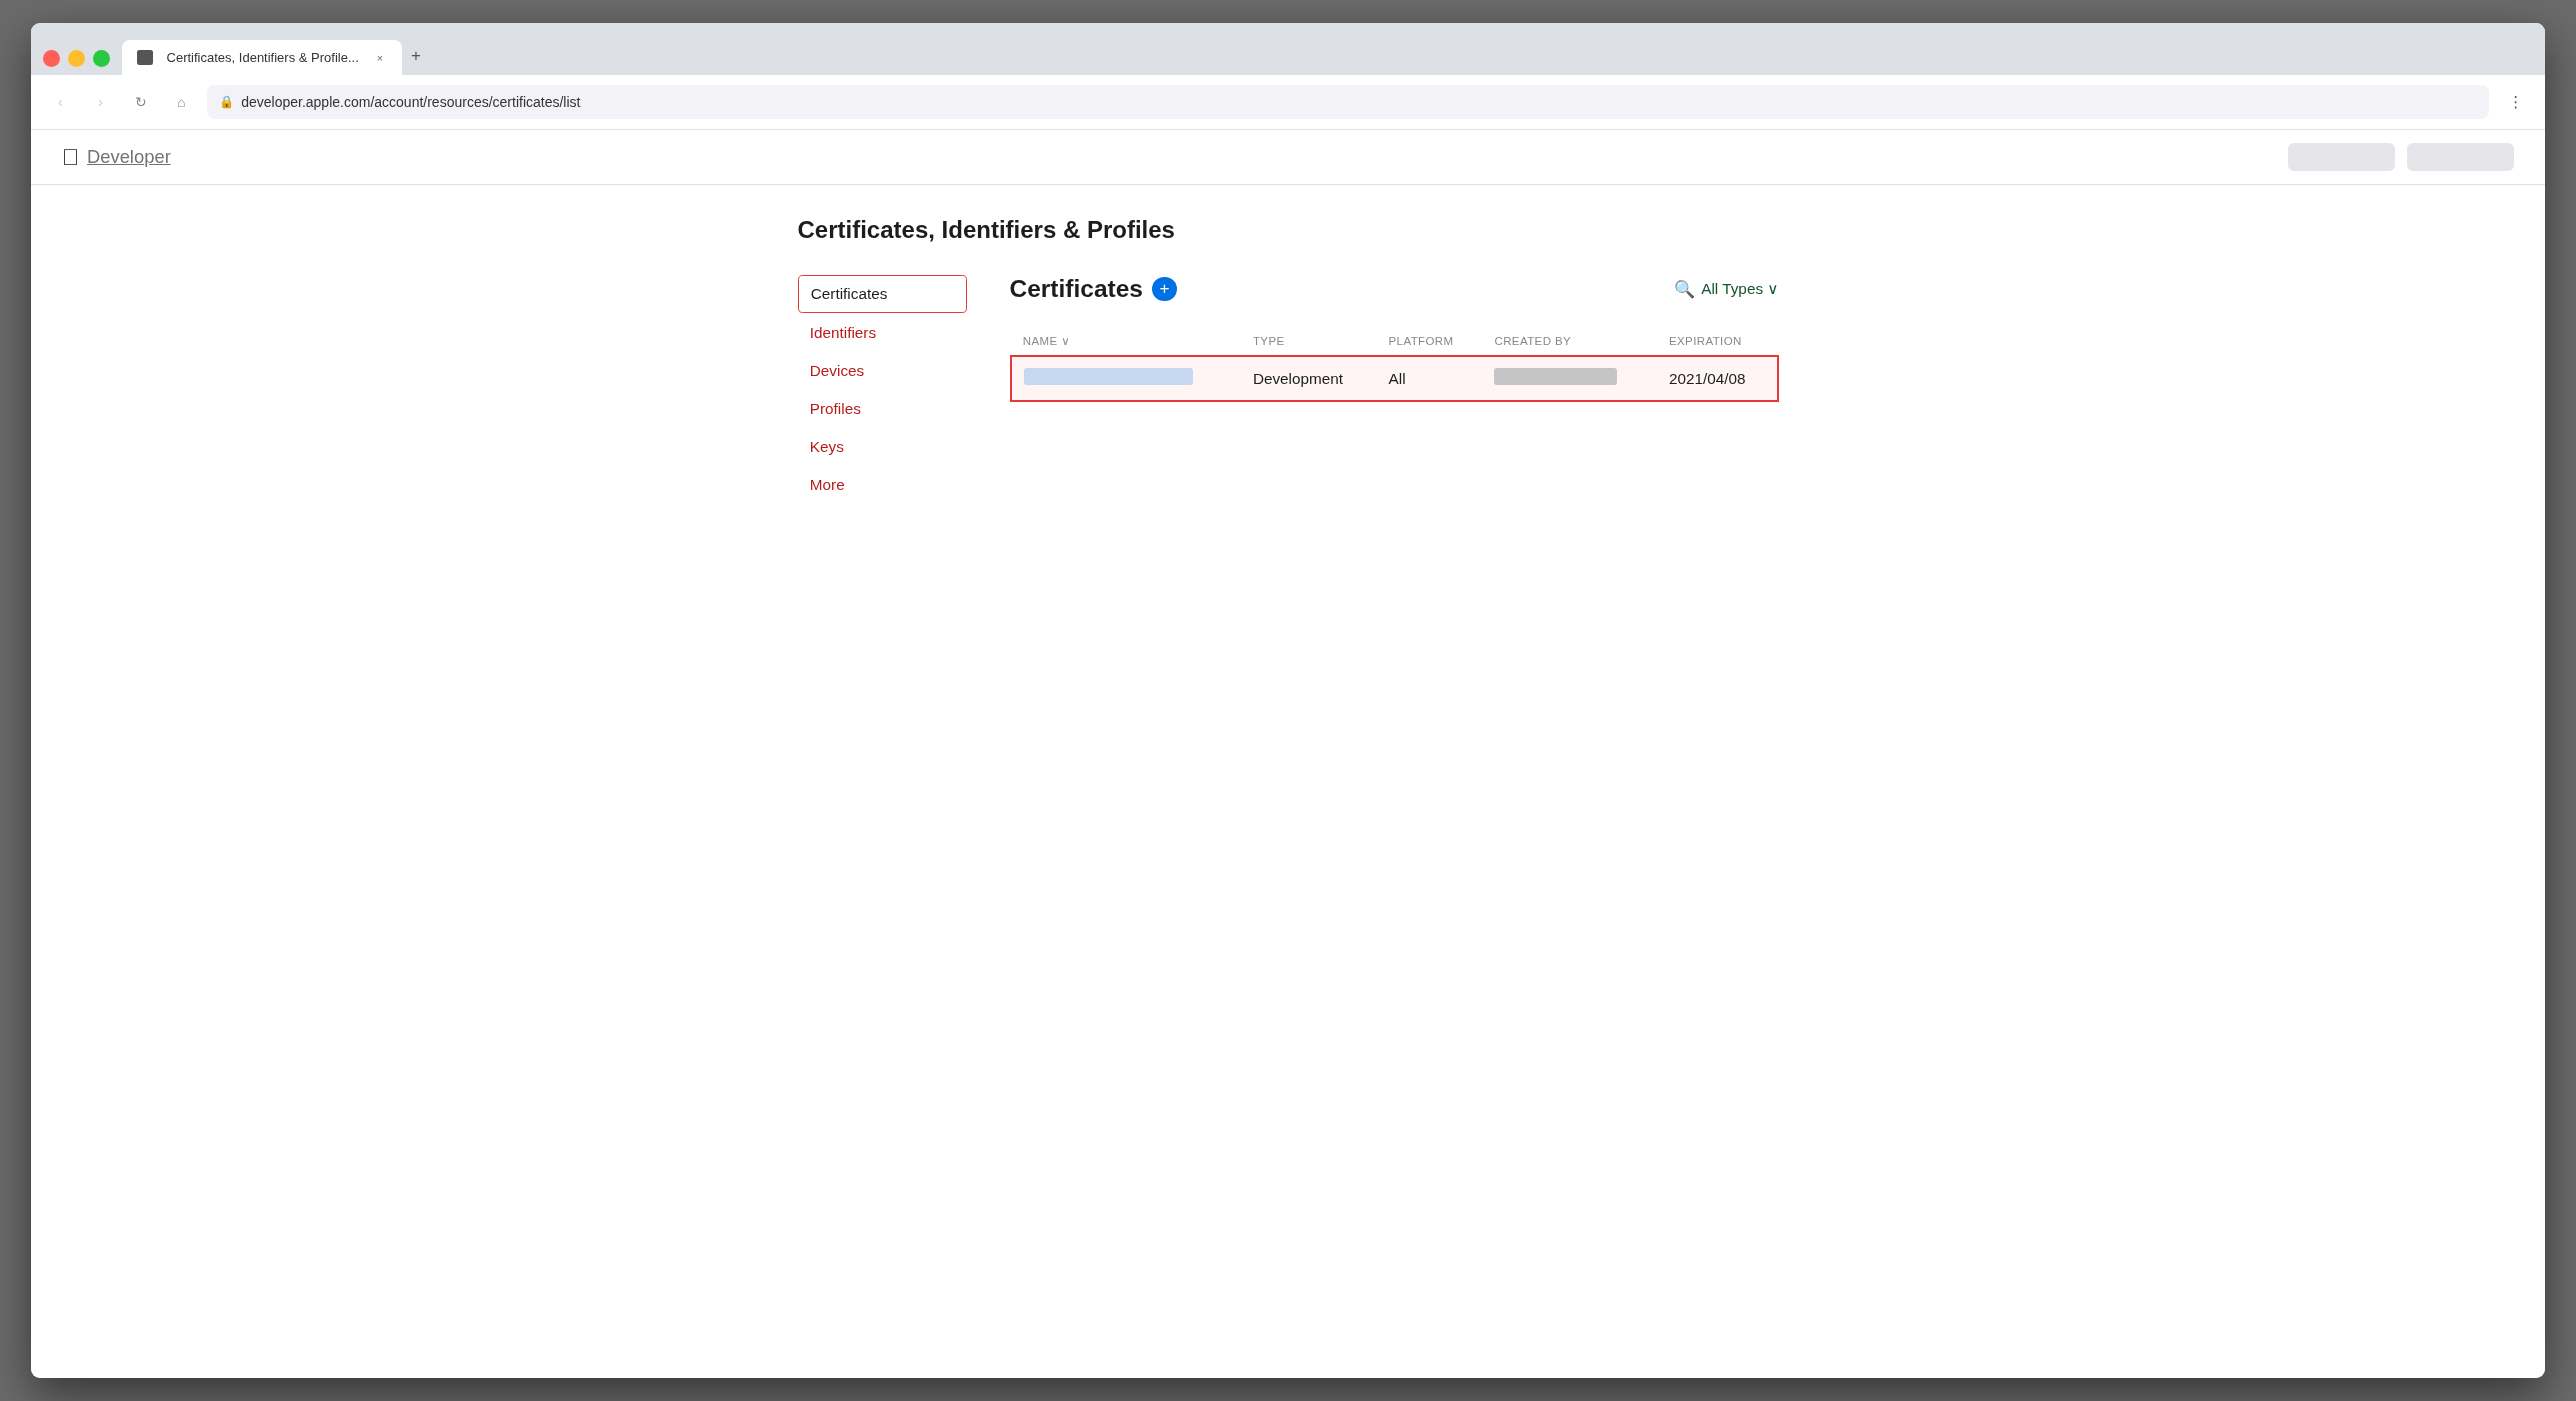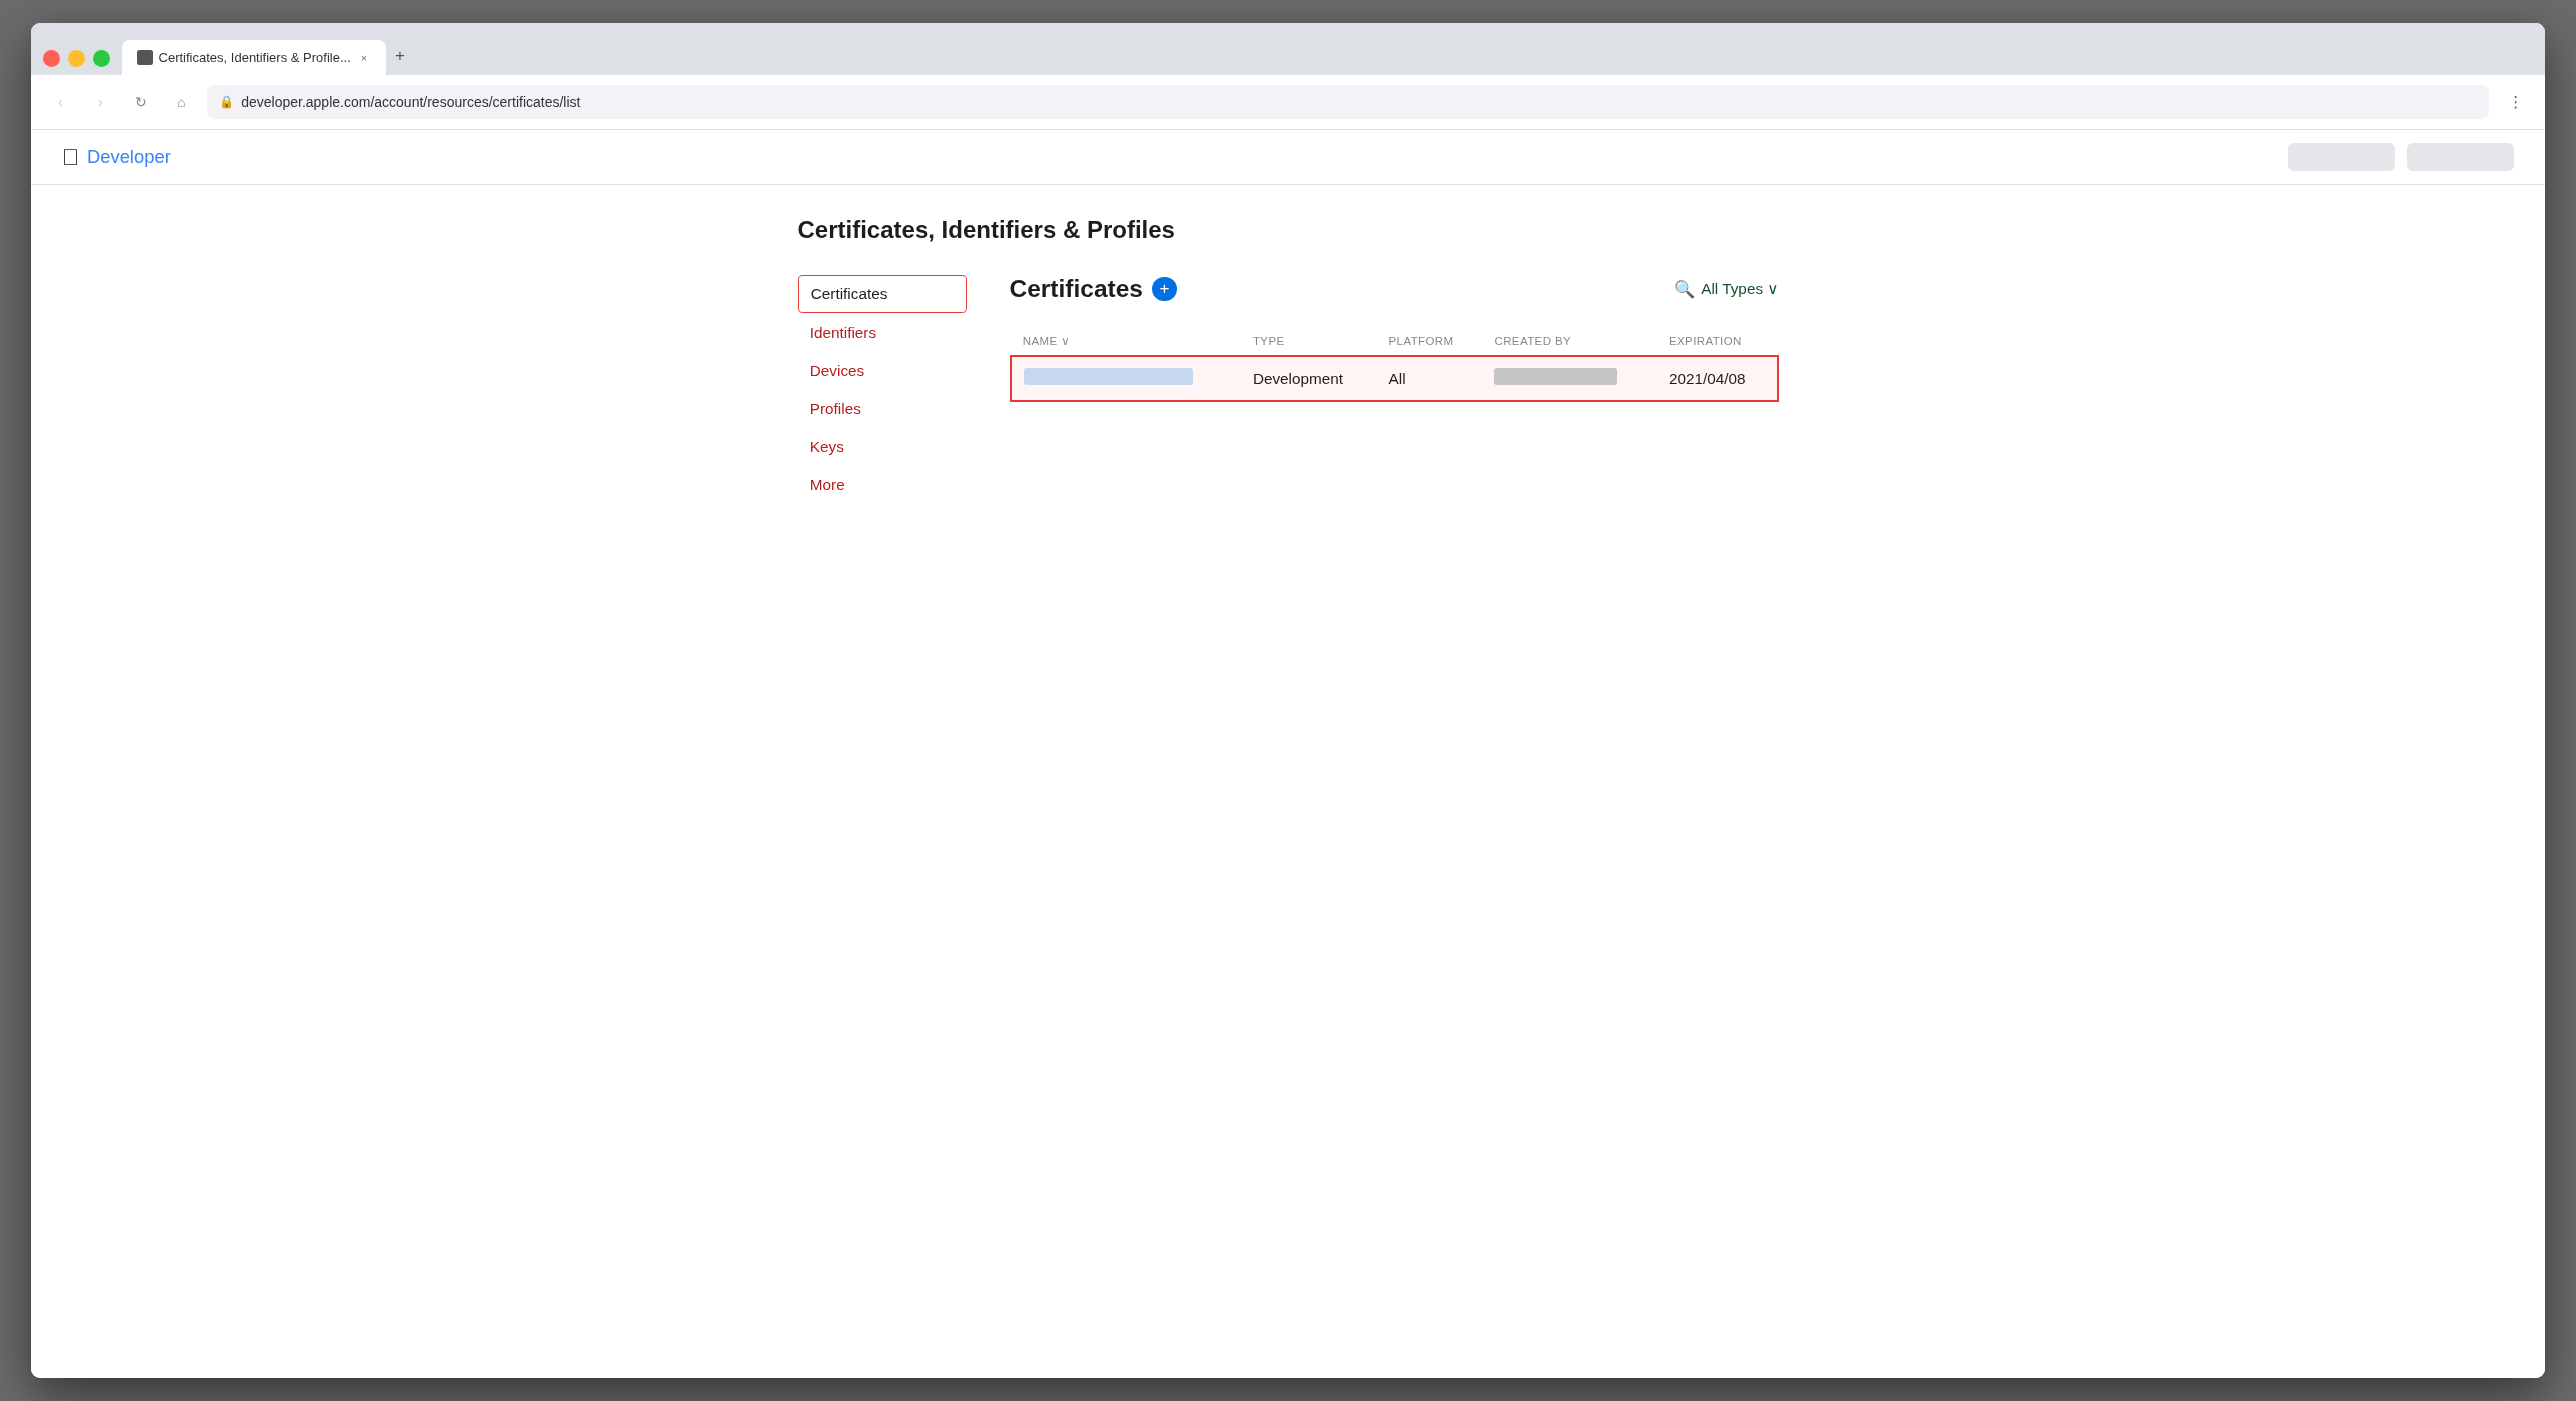--- a/index.html
+++ b/index.html
@@ -55,21 +55,21 @@
     .traffic-light.close { background: #ff5f57; }
     .traffic-light.minimize { background: #ffbd2e; }
     .traffic-light.maximize { background: #28c840; }
 
     .tab-item {
       background: #f0f2f5;
       border-radius: 7.7px 7.7px 0 0;
       padding: 7.7px 15.3px;
       display: flex;
       align-items: center;
-      gap: 6px;
+      gap: 14px;
       min-width: 215px;
       height: 35px;
       position: relative;
     }
 
     .tab-item.active {
       background: #ffffff;
     }
 
     .tab-favicon {
@@ -183,22 +183,23 @@
       gap: 7.7px;
     }
 
     .apple-logo {
       font-size: 23px;
       color: #1d1d1f;
     }
 
     .developer-text {
       font-size: 18.4px;
-      color: #3b82f6;
+      color: #737373;
       font-weight: 400;
+      text-decoration: underline;
     }
 
     .header-nav {
       display: flex;
       gap: 12.3px;
     }
 
     .header-nav-btn {
       background: #e5e5ea;
       border-radius: 6.1px;

